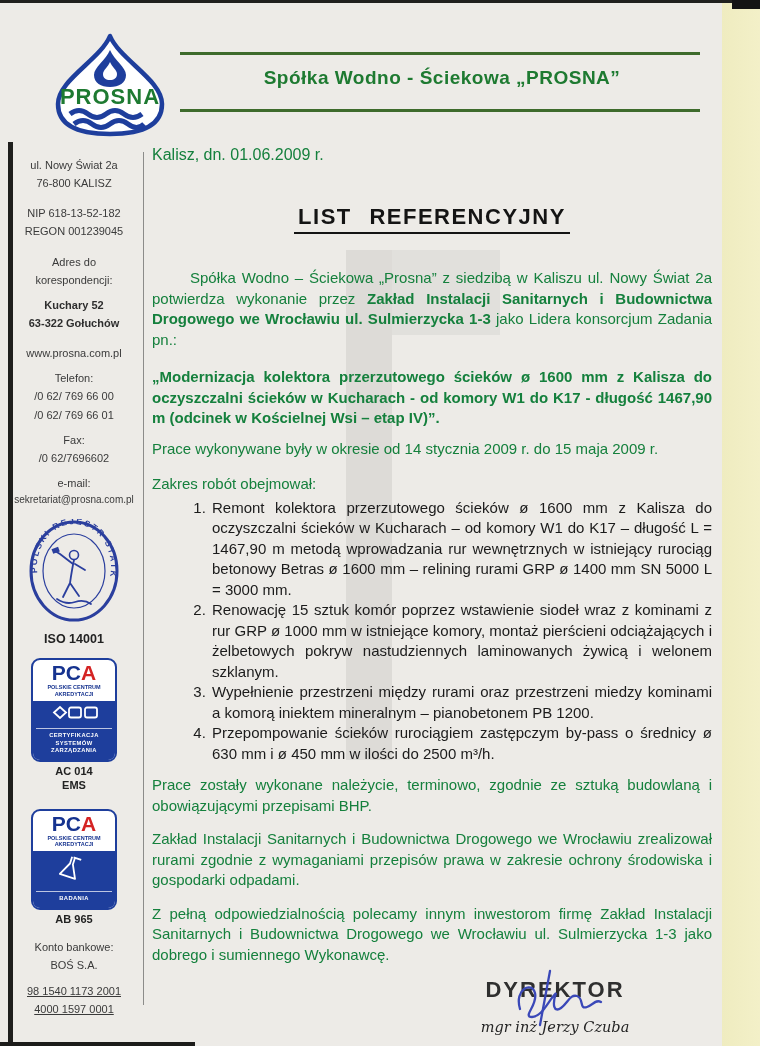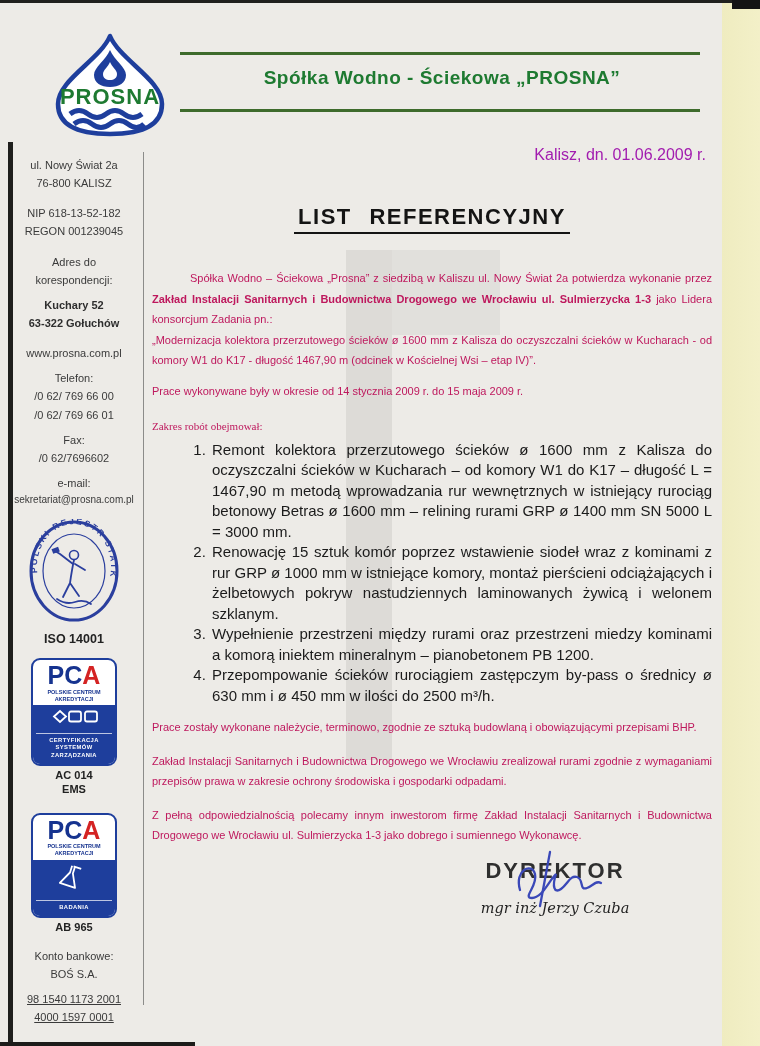--- a/index.html
+++ b/index.html
@@ -33,41 +33,41 @@
   .sidebar { position:absolute; left:8px; top:156px; width:132px; text-align:center;
     font-size:11px; line-height:1.65; color:#3a3a3a; }
   .sb-gap { height:12px; } .sb-gap-s { height:7px; }
   .sb-bold { font-weight:bold; color:#2e2e2e; }
   .sb-email { font-size:10px; }
   .divider { position:absolute; left:143px; top:152px; width:1px; height:853px; background:#8c8c8a; }
   .iso-stamp { margin:10px auto 0; width:96px; }
   .iso-label { font-weight:bold; font-size:12.5px; color:#222; margin-top:1px; }
   .pca { width:86px; margin:9px auto 0; border:2px solid #1e3e9c; border-radius:9px;
     background:#fff; overflow:hidden; }
-  .pca-brand { font-weight:bold; font-size:25px; line-height:1.05; color:#16338f; padding-top:2px; letter-spacing:0; }
+  .pca-brand { font-weight:bold; font-size:21px; line-height:1.05; color:#16338f; padding-top:2px; letter-spacing:0; }
   .pca-brand .red { color:#d42323; }
   .pca-org { font-size:5.5px; line-height:1.25; color:#16338f; font-weight:bold; padding:0 10px 3px; }
   .pca-blue { background:#1e3e9c; color:#fff; padding:4px 3px 5px; }
   .pca-scope { font-size:5.8px; line-height:1.3; font-weight:bold; letter-spacing:.4px;
     border-top:1px solid rgba(255,255,255,.7); margin-top:3px; padding-top:3px; }
   .pca-code { font-weight:bold; font-size:11px; line-height:1.3; color:#222; margin-top:2px; }
   .sb-bank-num { font-size:11px;text-decoration:underline; }
 
   
   .main { position:absolute; left:152px; top:146px; width:560px; }
-  .date-line { text-align:right; padding-right:6px; font-size:16px; color:#a21caf; }
+  .date-line { padding-right:6px; font-size:16px; color:#15803d; }
   .title-row { margin-top:40px; text-align:center; }
   .letter-title { display:inline-block; font-size:22px; font-weight:bold; letter-spacing:1.5px;
     word-spacing:10px; color:#141414; border-bottom:2.5px solid #141414; padding:0 4px 2px; }
-  .main p { font-size:11px; line-height:20.5px; text-align:justify; color:#be185d; }
+  .main p { font-size:15px; line-height:20.5px; text-align:justify; color:#15803d; }
   .p1 { margin-top:34px; text-indent:38px; }
   .p-bold, .b { font-weight:bold; }
-  .task-title { margin-top:0; font-weight:normal; }
+  .task-title { margin-top:17px; font-weight:bold; }
   .p-period { margin-top:10px; }
-  .p-scope-label { margin-top:15px;font-family:Liberation Serif, serif; }
+  .p-scope-label { margin-top:15px; }
   ol.scope { margin-top:3px; padding-left:58px; }
   ol.scope li { font-size:15px; line-height:20.5px; text-align:justify; color:#1b1b1b; padding-left:2px; }
   .p5 { margin-top:11px; }
   .p6 { margin-top:13px; }
   .p7 { margin-top:13px; }
 
   
   .sig-block { position:relative; margin:12px 42px 0 auto; width:230px; height:80px; text-align:center; }
   .sig-title { font-size:22px; letter-spacing:2px; color:#2f2f2f; font-weight:700; }
   .sig-name { margin-top:16px; font-family:"DejaVu Serif", serif; font-style:italic;

